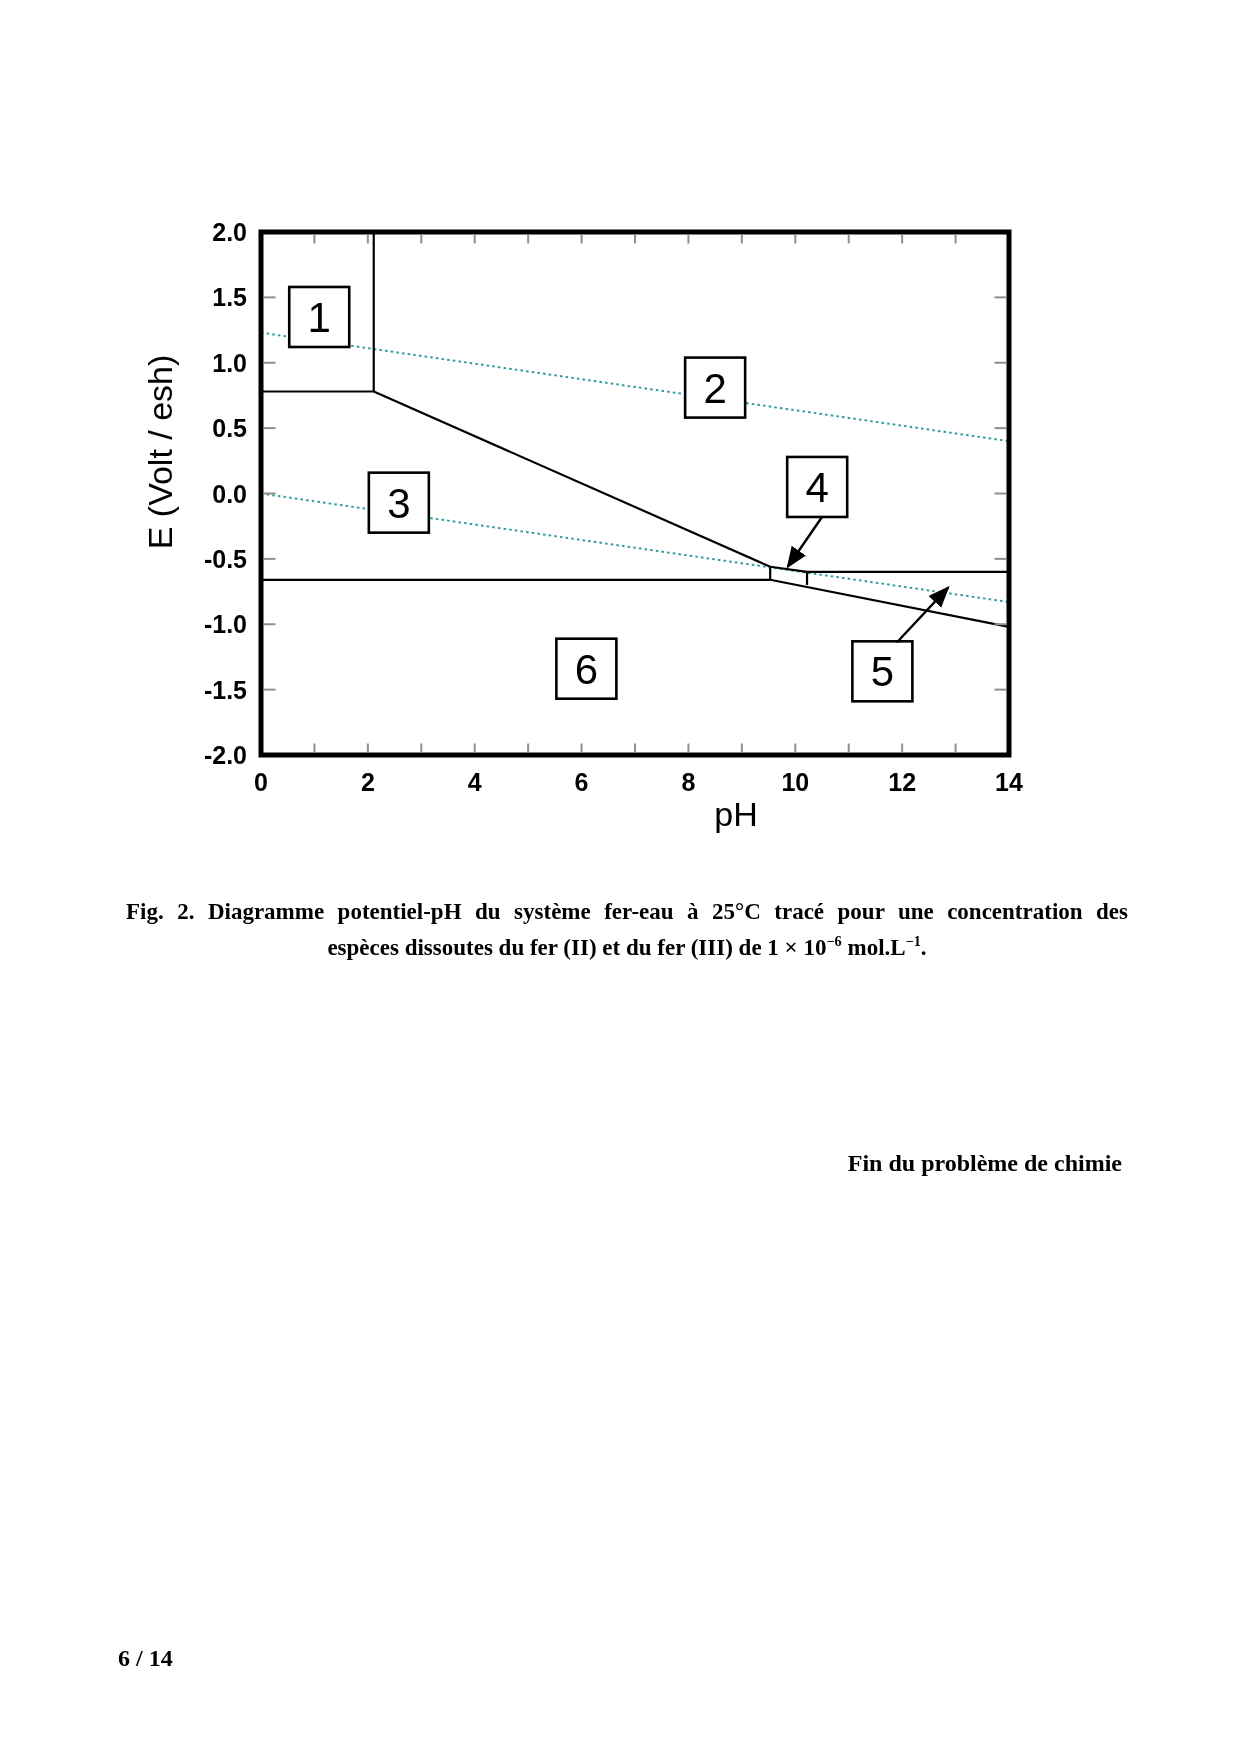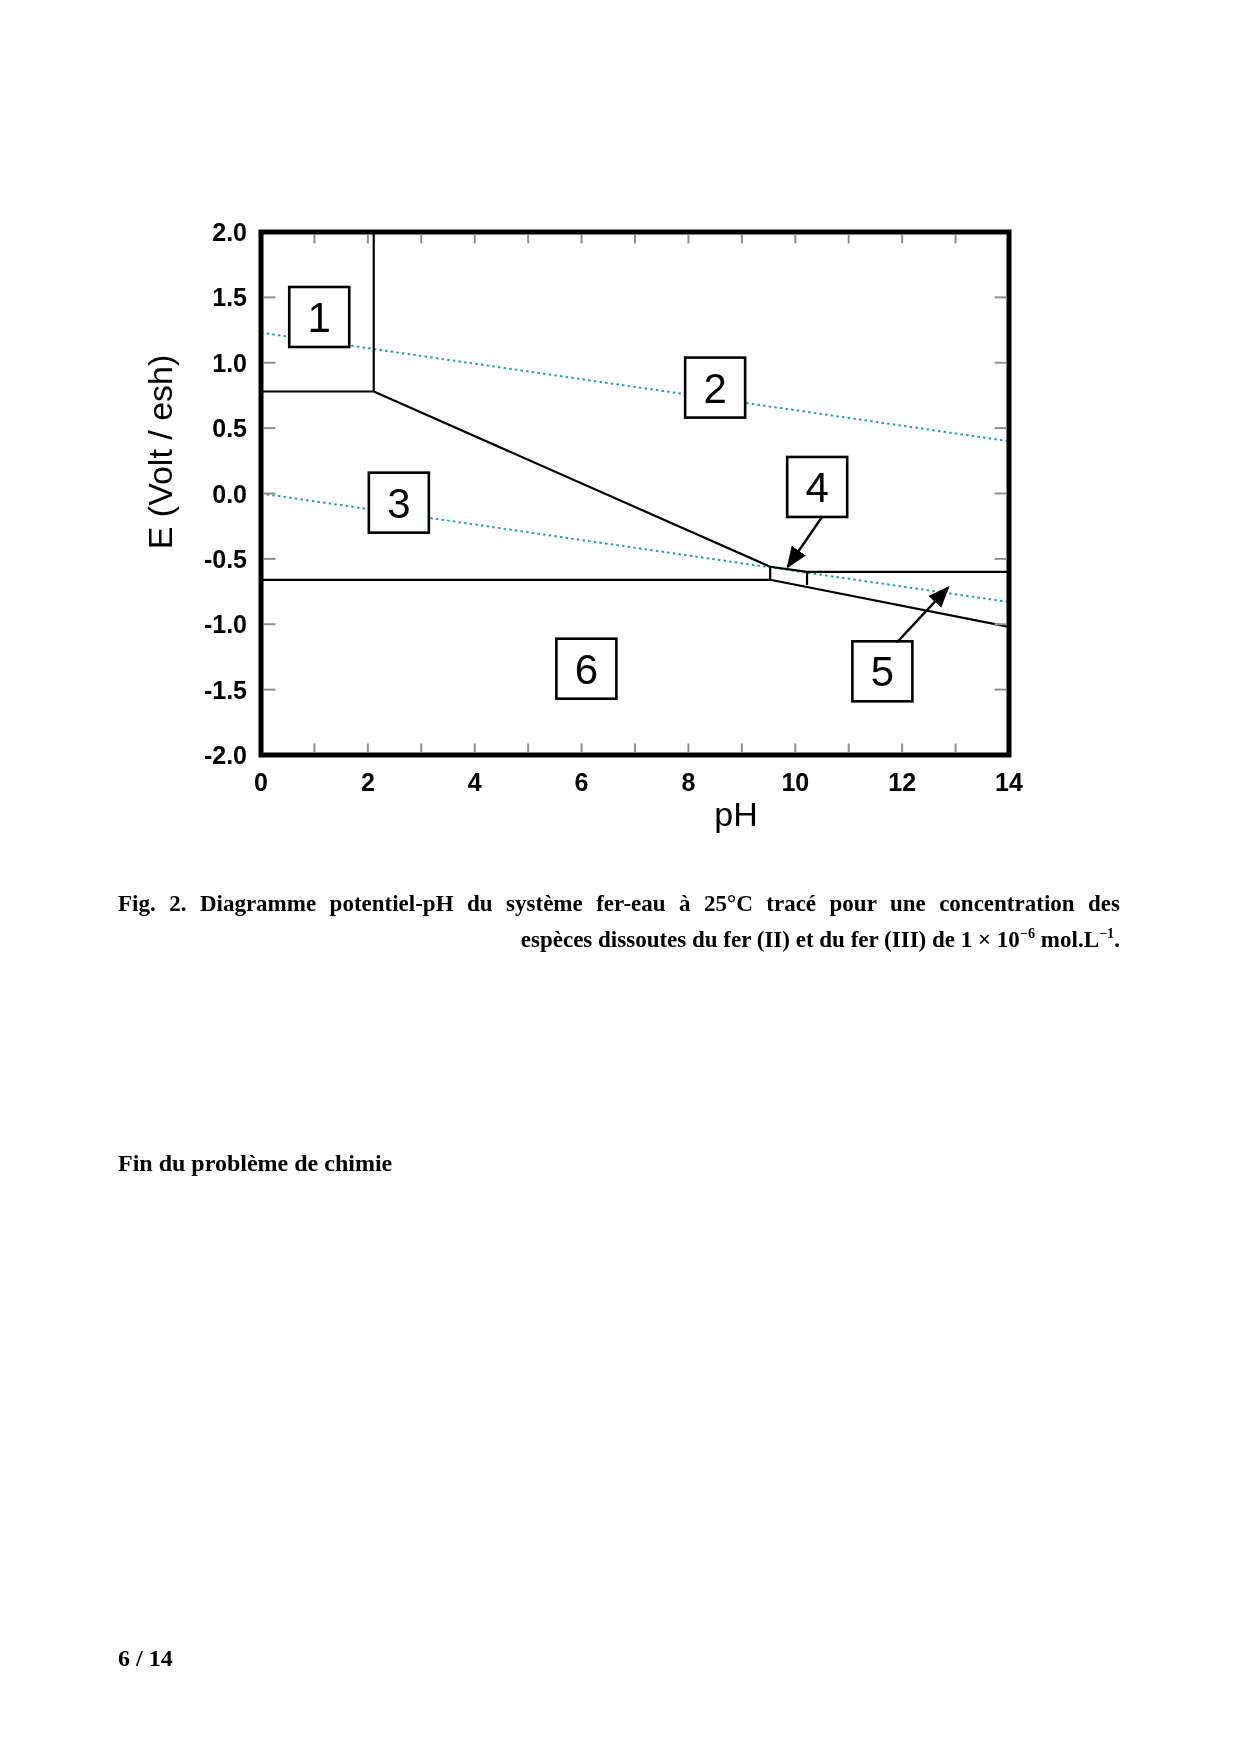--- a/index.html
+++ b/index.html
@@ -1,24 +1,24 @@
 <!DOCTYPE html>
 <html><head>
 <meta charset="utf-8">
 <style>
   html, body { margin: 0; padding: 0; background: #ffffff; }
   body { width: 1240px; height: 1754px; position: relative; font-family: "Liberation Serif", serif; }
   .page { position: absolute; left: 0; top: 0; width: 1240px; height: 1754px; background: #fff; overflow: hidden; }
   .chart-svg { position: absolute; left: 0; top: 0; }
-  .caption { position: absolute; left: 118px; top: 886px; width: 1002px; margin: 0;
+  .caption { position: absolute; left: 118px; top: 886px; width: 1002px; margin: 8px;
              font-weight: bold; font-size: 23px; line-height: 36px; color: #000; }
   .cap-line1 { display: block; text-align: justify; text-align-last: justify; }
-  .cap-line2 { display: block; text-align: right; }
+  .cap-line2 { display: block; text-align: center; }
   .caption sup { font-size: 0.62em; vertical-align: super; line-height: 0; }
-  .end-note { position: absolute; left: 118px; top: 1150px; width: 1004px; text-align: left;
+  .end-note { position: absolute; left: 118px; top: 1150px; width: 1004px; text-align: right;
               font-weight: bold; font-size: 24px; color: #000; }
   .page-number { position: absolute; left: 118px; top: 1645px; width: 1010px; text-align: left;
                  font-weight: bold; font-size: 24px; color: #000; }
 </style>
 </head>
 <body>
 
 <div class="page">
 
   <svg class="chart-svg" width="1240" height="860" viewBox="0 0 1240 860">

